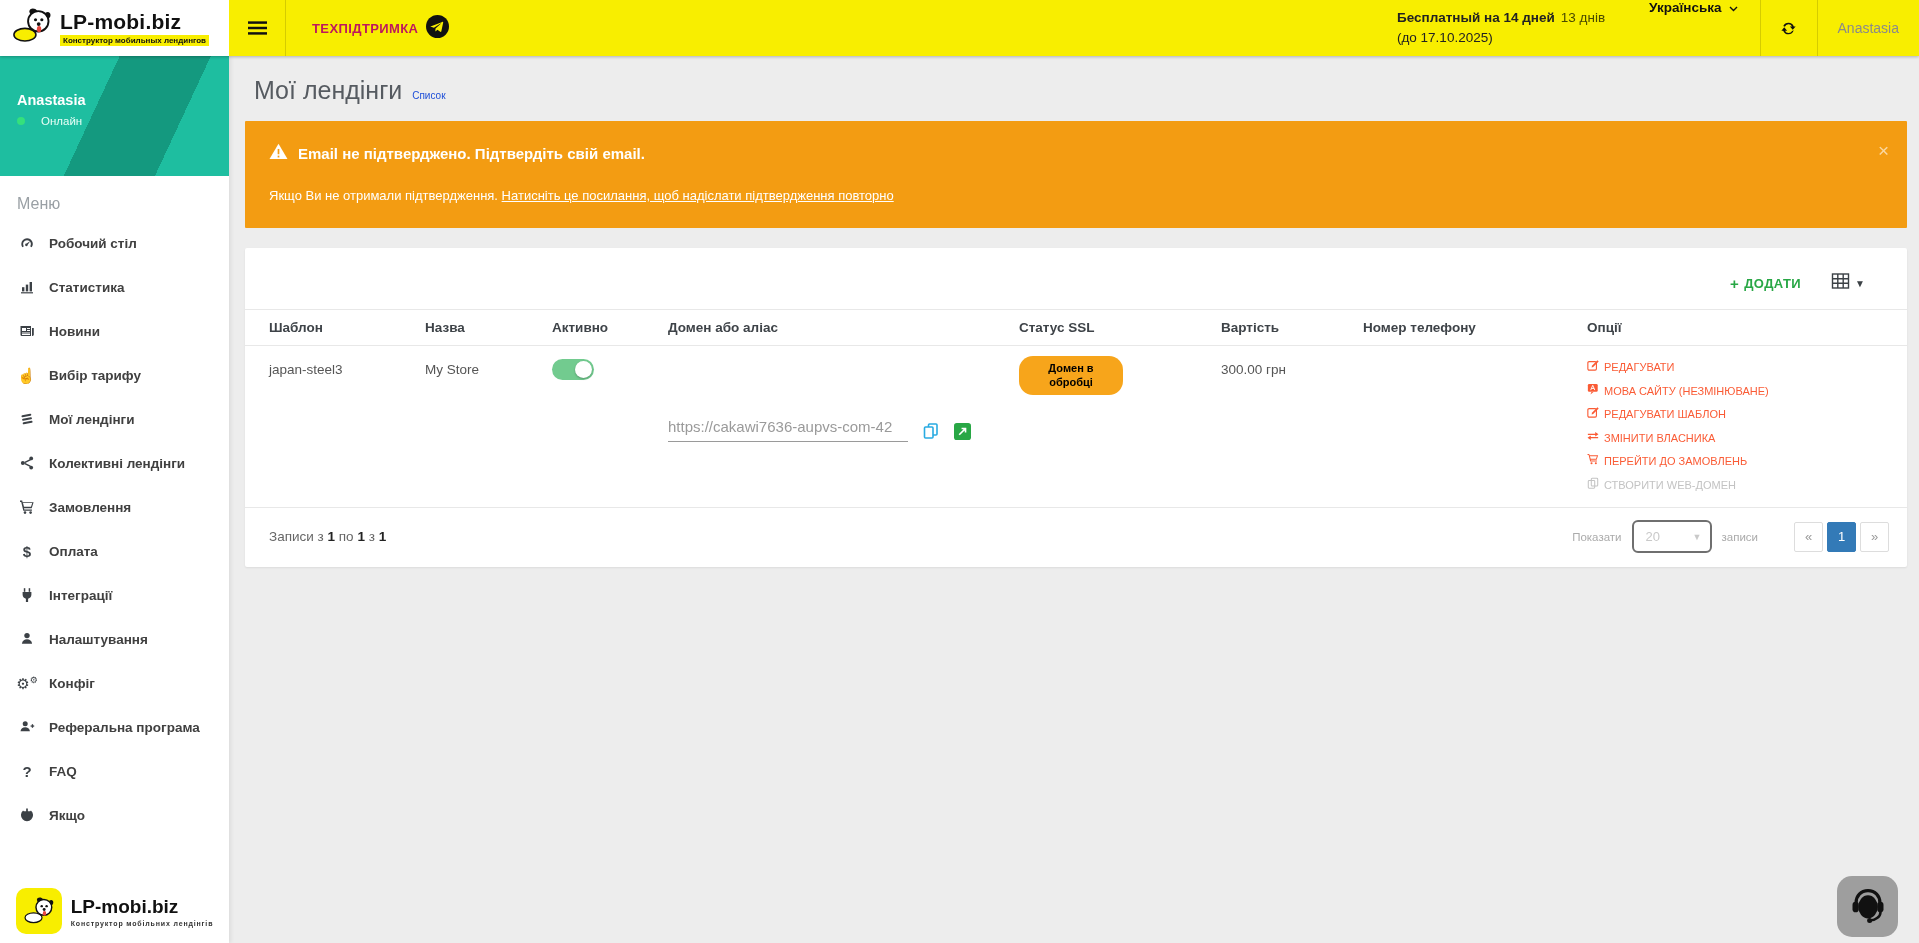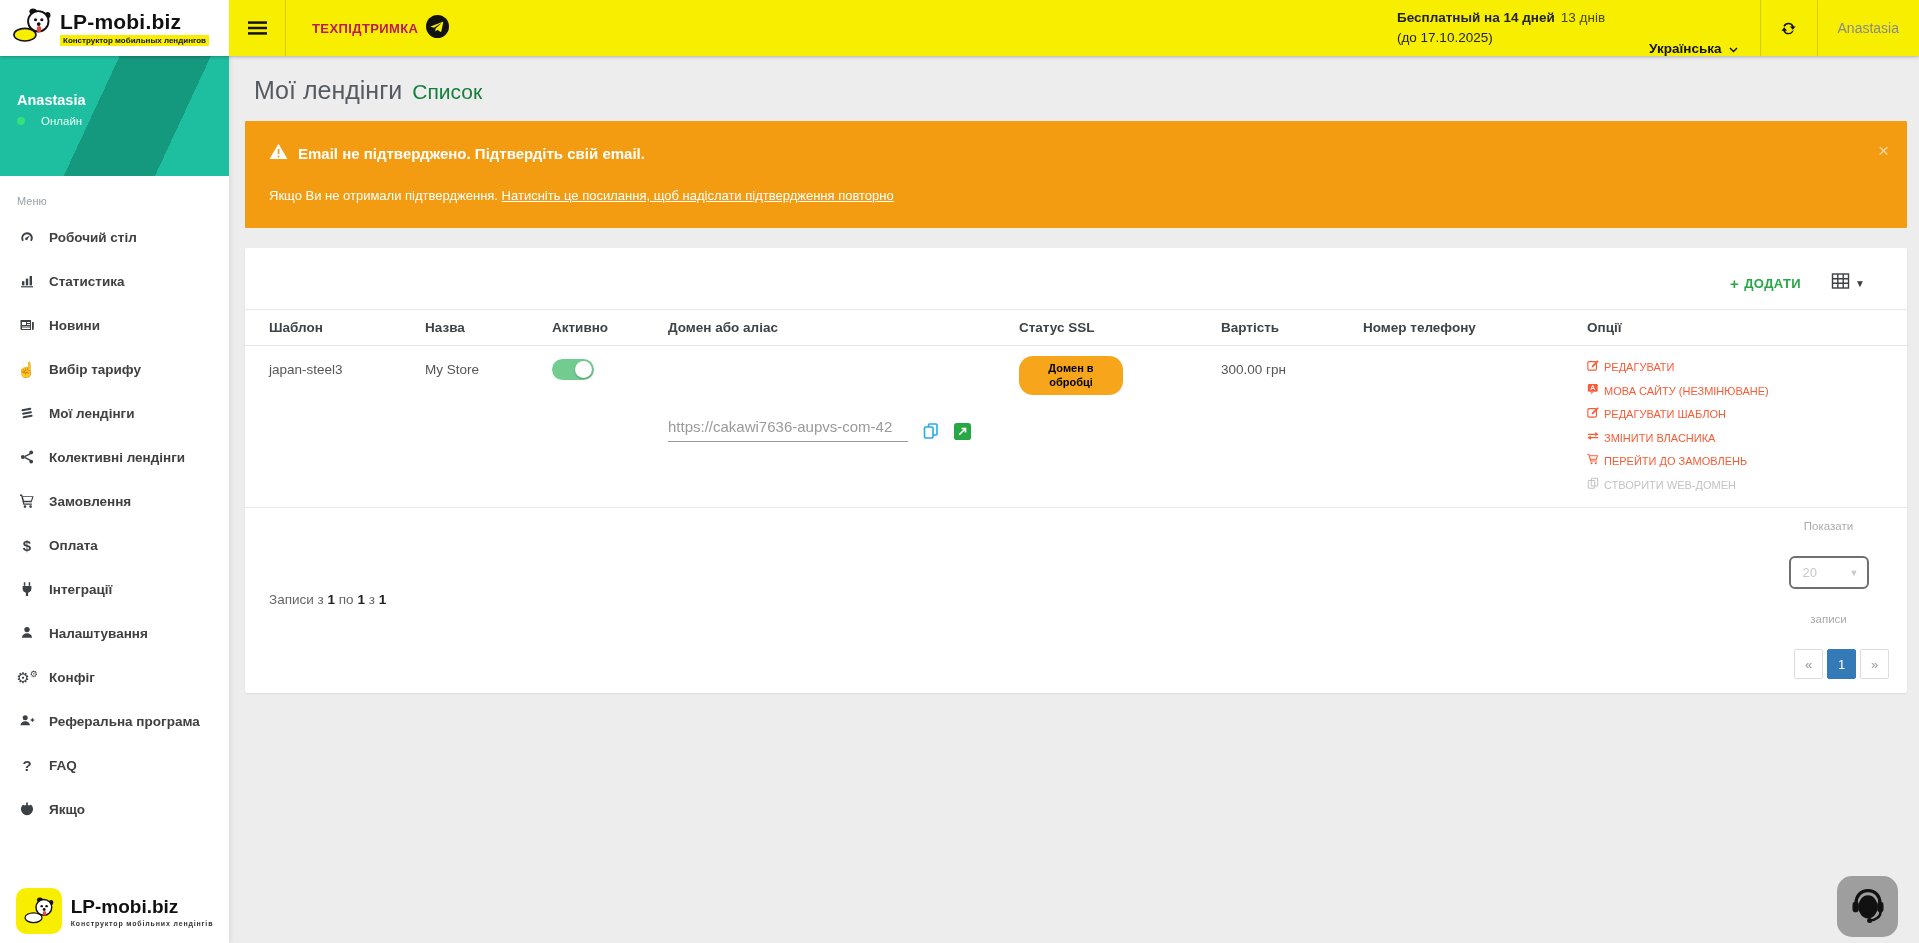--- a/index.html
+++ b/index.html
@@ -13,46 +13,46 @@
   .brand-title { font-size:21px; font-weight:700; color:#111; letter-spacing:.2px; }
   .brand-tag { font-size:8px; font-weight:700; color:#111; background:var(--yellow,#f8ee00); padding:1px 3px; margin-top:1px; white-space:nowrap; }
   .topbar-yellow { flex:1; background:var(--yellow,#f8ee00); display:flex; align-items:stretch; }
   .hamburger { width:56px; display:flex; align-items:center; justify-content:center; cursor:pointer; }
   .vdiv { width:1px; background:rgba(0,0,0,.14); }
   .support { display:flex; align-items:center; gap:8px; padding:10px 26px; font-size:13px; font-weight:700; color:#be185d; letter-spacing:.4px; cursor:pointer; }
   .topbar-spacer { flex:1; }
   .trial { display:flex; flex-direction:column; justify-content:center; font-size:13.5px; color:#222; padding-right:22px; line-height:1.5; }
   .trial b { font-weight:700; }
   .trial .days { font-weight:400; color:#4a4a00; margin-left:6px; }
-  .lang { display:flex; align-items:flex-end; gap:7px; font-size:13.5px; font-weight:700; color:#111; padding:0 22px; cursor:pointer; }
+  .lang { display:flex; align-items:flex-start; gap:7px; font-size:13.5px; font-weight:700; color:#111; padding:0 22px; cursor:pointer; }
   .refresh-btn { display:flex; align-items:center; justify-content:center; width:56px; cursor:pointer; }
   .topbar-user { display:flex; align-items:center; padding:0 20px; font-size:14px; color:#8a8a8a; cursor:pointer; }
 
   
   .sidebar { position:absolute; top:56px; left:0; width:229px; bottom:0; background:#fff; z-index:10; box-shadow:2px 0 4px rgba(0,0,0,.07); }
   .user-panel { height:120px; background:linear-gradient(115deg, var(--teal-light,#1ebea0) 0%, var(--teal-light,#1ebea0) 42%, var(--teal-dark,#14997f) 42%, var(--teal-dark,#14997f) 74%, var(--teal-light,#1ebea0) 74%); padding:36px 0 0 17px; }
   .user-name { font-size:14.5px; font-weight:700; color:#fff; }
   .user-status { display:flex; align-items:center; gap:16px; margin-top:7px; font-size:11.5px; color:#eafff7; }
   .status-dot { width:8px; height:8px; border-radius:50%; background:#35e07c; display:inline-block; }
-  .menu-label { margin:19px 0 0 17px; font-size:11px; color:#9aa0a5; }
+  .menu-label { margin:19px 0 0 17px; font-size:16px; color:#9aa0a5; }
   .nav { margin-top:8px; }
   .nav-item { display:flex; align-items:center; height:44px; padding-left:17px; gap:12px; cursor:pointer; }
   .nav-ic { width:20px; display:flex; justify-content:center; color:#3c4146; font-size:15px; line-height:1; flex:none; }
   .nav-ic svg { width:16px; height:16px; fill:#3c4146; }
   .nav-label { font-size:13.5px; font-weight:700; color:#404040; white-space:nowrap; }
   .side-logo { position:absolute; bottom:0; left:0; width:100%; height:64px; background:#fff; display:flex; align-items:center; justify-content:center; gap:9px; }
   .side-logo-sq { width:46px; height:46px; border-radius:10px; background:var(--yellow,#f8ee00); display:flex; align-items:center; justify-content:center; flex:none; }
   .side-logo-title { font-size:19px; font-weight:700; color:#111; }
   .side-logo-tag { font-size:7px; font-weight:700; color:#333; letter-spacing:.12em; margin-top:2px; white-space:nowrap; }
 
   
   .main { position:absolute; left:229px; top:56px; right:0; bottom:0; background:#ededed; padding:16px 12px 0 16px; overflow:hidden; }
   .page-head { margin:4px 0 16px 9px; display:flex; align-items:baseline; gap:10px; }
   .page-title { font-size:25px; color:#565b61; font-weight:400; }
-  .page-subtitle { font-size:21px; color:#15803d; }
+  .page-subtitle { font-size:10px; color:#1d4ed8; }
 
   .alert { position:relative; background:var(--orange,#f39c12); color:#fff; padding:22px 46px 25px 24px; border-radius:1px; }
   .alert-title { display:flex; align-items:center; gap:10px; font-size:15px; font-weight:700; }
   .alert-text { margin-top:25px; font-size:13px; }
   .alert-link { color:#fff; text-decoration:underline; cursor:pointer; }
   .alert-close { position:absolute; top:20px; right:18px; font-size:19px; line-height:1; color:rgba(255,255,255,.6); cursor:pointer; }
 
   .panel { margin-top:20px; background:#fff; border-radius:2px; box-shadow:0 1px 2px rgba(0,0,0,.08); }
   .toolbar { display:flex; justify-content:flex-end; align-items:center; padding:25px 42px 16px 0; gap:30px; }
   .add-btn { display:flex; align-items:center; gap:5px; color:var(--green,#28a745); font-size:13px; font-weight:700; letter-spacing:.4px; cursor:pointer; }
@@ -75,21 +75,21 @@
   .td-ssl { padding-top:10px; }
   .ssl-badge { display:inline-block; background:var(--badge-orange,#f7a51b); color:#000000; font-size:11px; font-weight:700; text-align:center; line-height:1.3; padding:5px 14px; border-radius:14px; max-width:104px; }
   .td-options { padding-top:10px; }
   .opt { display:flex; align-items:center; gap:5px; color:var(--option-red,#fa5b35); font-size:11px; line-height:23.5px; cursor:pointer; text-decoration:none; white-space:nowrap; }
   .opt svg { width:12px; height:12px; flex:none; }
   .opt.disabled { color:#c3c3c3; cursor:default; }
 
   .panel-foot { display:flex; justify-content:space-between; align-items:center; padding:12px 18px 14px 24px; }
   .records { font-size:13.5px; color:#666; }
   .records b { color:#222; }
-  .foot-right { display:flex; align-items:center; gap:24px;flex-direction:column; }
+  .foot-right { display:flex; align-items:center; gap:10px; }
   .foot-label { font-size:11.5px; color:#ababab; }
   .size-select { width:80px; height:33px; border:2px solid #6f6f6f; border-radius:6px; display:flex; align-items:center; justify-content:space-between; padding:0 8px 0 12px; color:#c9c9c9; font-size:13px; cursor:pointer; background:#fff; }
   .size-caret { font-size:9px; color:#c9c9c9; }
   .pager { display:flex; margin-left:22px; }
   .page-btn { min-width:29px; height:30px; display:flex; align-items:center; justify-content:center; background:#fff; border:1px solid #ddd; color:#9a9a9a; font-size:13px; cursor:pointer; margin-left:4px; border-radius:2px; }
   .page-btn.active { background:var(--page-blue,#337ab7); border-color:var(--page-blue,#337ab7); color:#fff; font-weight:400; }
 
   .chat-btn { position:absolute; right:21px; bottom:6px; width:61px; height:61px; border-radius:15px; background:#9e9e9e; display:flex; align-items:center; justify-content:center; cursor:pointer; z-index:30; }
 </style>
 </head>

